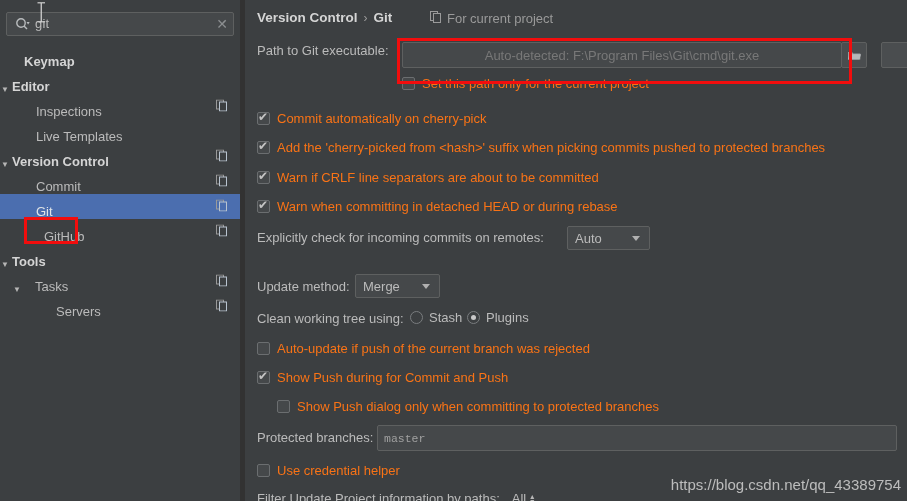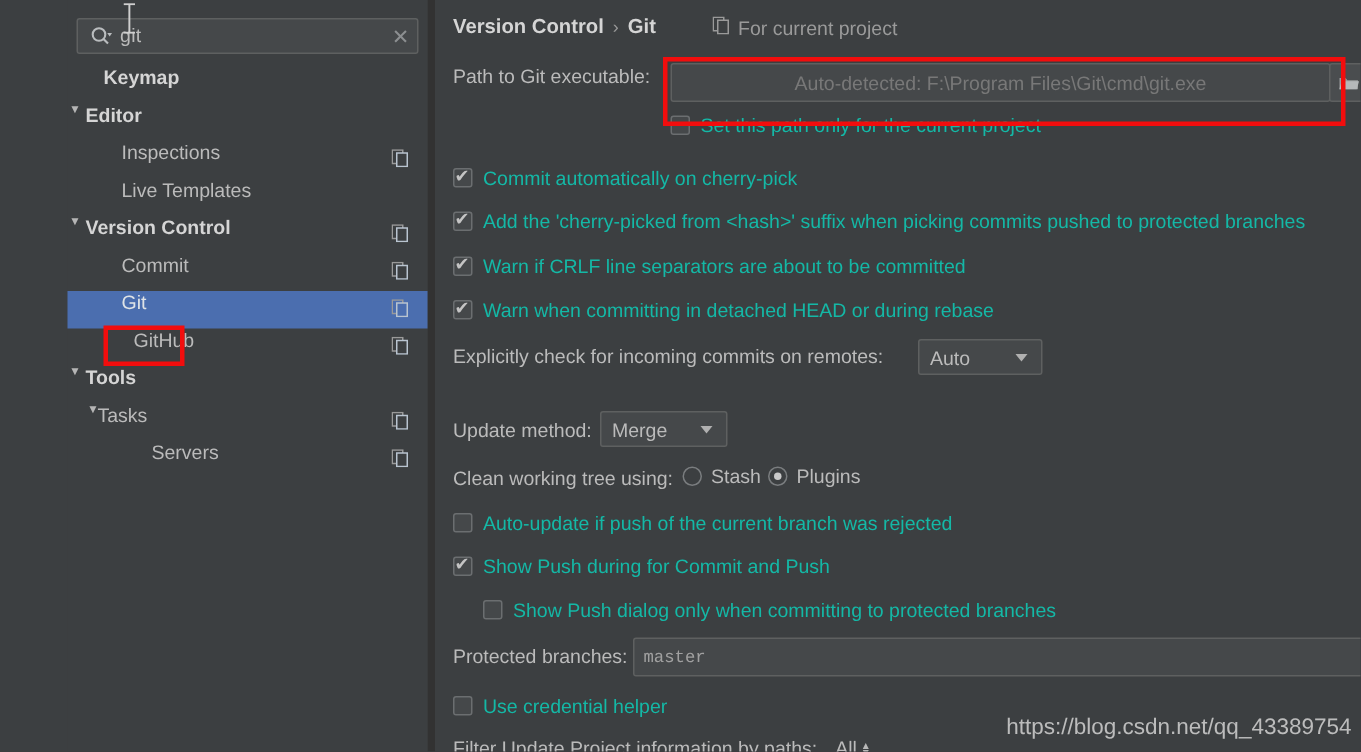--- a/index.html
+++ b/index.html
@@ -2,21 +2,21 @@
 <html><head>
 <meta charset="utf-8">
 <style>
   * { box-sizing: border-box; margin: 0; padding: 0; }
   html, body {
     width: 907px; height: 501px;
     background: #3c3f41;
     font-family: "Liberation Sans", sans-serif;
     overflow: hidden;
   }
-  #root { position: relative; width: 907px; height: 377px; display: flex; padding-left: 45px; }
+  #root { position: relative; width: 907px; height: 377px; display: flex; }
 
   
   #sidebar {
     width: 240px; height: 501px;
     background: #3c3f41;
     position: relative;
     flex: 0 0 240px;
   }
   .search-wrap {
     position: absolute; left: 6px; top: 12px;
@@ -28,21 +28,21 @@
   }
   .search-icon-box { width: 28px; display: flex; align-items: center; justify-content: center; padding-left: 4px; }
   .search-text {
     flex: 1; color: #bbbbbb; font-size: 13px; line-height: 22px;
     letter-spacing: .2px;
   }
   .search-clear { width: 22px; text-align: center; color: #8c8f91; font-size: 14px; cursor: pointer; }
 
   .tree { position: absolute; left: 0; top: 44px; width: 240px; }
   .tree-row {
-    position: relative; height: 25px; display: flex; align-items: flex-start;
+    position: relative; height: 25px; display: flex; align-items: flex-end;
     font-size: 13px; color: #a9b7c6; white-space: nowrap;
   }
   .tree-row .lbl { color: #bbbbbb; }
   .tree-row.bold .lbl { font-weight: bold; color: #d5d5d5; }
   .tree-row.selected { background: #4b6eaf; }
   .tree-row.selected .lbl { color: #dfe3e6; }
   .arrow {
     position: absolute; font-size: 8px; color: #b5b5b5; line-height: 1;
   }
   .proj-icon { position: absolute; right: 12px; top: 50%; transform: translateY(-50%); }
@@ -91,21 +91,21 @@
   
   .cb { display: flex; align-items: center; gap: 7px; }
   .box {
     width: 13px; height: 13px; border: 1px solid #6b6e70; background: #45484a;
     border-radius: 2px; position: relative; flex: 0 0 13px;
   }
   .box.checked::after {
     content: "✔"; position: absolute; left: 0px; top: -3px;
     font-size: 12px; color: #c4c4c4; line-height: 14px;
   }
-  .cb .txt { color: #14b8a6; font-size: 13px; white-space: nowrap; }
+  .cb .txt { color: #f97316; font-size: 13px; white-space: nowrap; }
 
   
   .radio { display: flex; align-items: center; gap: 6px; }
   .rbox {
     width: 13px; height: 13px; border: 1px solid #7a7d7f; border-radius: 50%;
     background: #3c3f41; position: relative; flex: 0 0 13px;
   }
   .rbox.on::after {
     content: ""; position: absolute; left: 3px; top: 3px;
     width: 5px; height: 5px; border-radius: 50%; background: #c9c9c9;
@@ -205,21 +205,21 @@
               <rect x="0.5" y="0.5" width="7" height="9" fill="none" stroke="#9a9a9a" stroke-width="1"></rect>
               <rect x="3.5" y="2.5" width="7" height="9" fill="#3c3f41" stroke="#b9c4d0" stroke-width="1"></rect>
             </svg></span>
         </div>
         <div class="tree-row bold">
           <span class="arrow" style="left: 1px;">▼</span>
           <span class="lbl" style="margin-left: 12px;">Tools</span>
         </div>
         <div class="tree-row">
           <span class="arrow" style="left: 13px;">▼</span>
-          <span class="lbl" style="margin-left: 20px;">Tasks</span>
+          <span class="lbl" style="margin-left: 35px;">Tasks</span>
           <span class="proj-icon"><svg width="12" height="12" viewBox="0 0 12 12">
               <rect x="0.5" y="0.5" width="7" height="9" fill="none" stroke="#9a9a9a" stroke-width="1"></rect>
               <rect x="3.5" y="2.5" width="7" height="9" fill="#3c3f41" stroke="#b9c4d0" stroke-width="1"></rect>
             </svg></span>
         </div>
         <div class="tree-row">
           <span class="lbl" style="margin-left: 56px;">Servers</span>
           <span class="proj-icon"><svg width="12" height="12" viewBox="0 0 12 12">
               <rect x="0.5" y="0.5" width="7" height="9" fill="none" stroke="#9a9a9a" stroke-width="1"></rect>
               <rect x="3.5" y="2.5" width="7" height="9" fill="#3c3f41" stroke="#b9c4d0" stroke-width="1"></rect>

